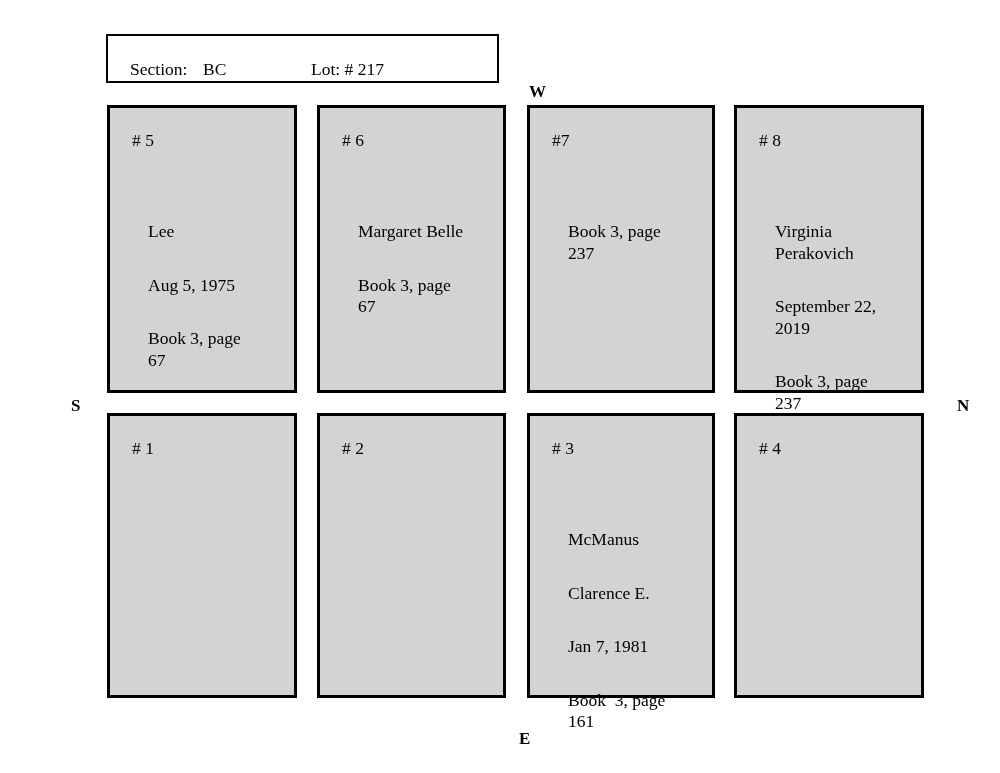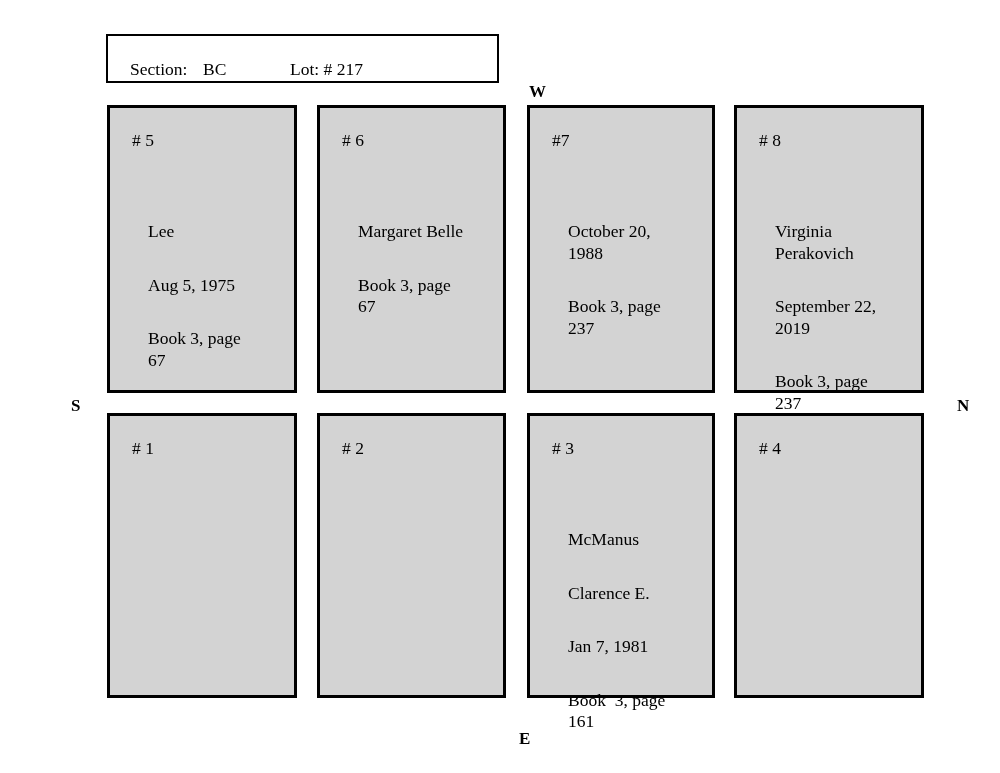--- a/index.html
+++ b/index.html
@@ -22,21 +22,21 @@
   }
   .header-text {
     position: absolute;
     top: 6px;
     font-size: 17.5px;
     line-height: 22px;
     white-space: pre;
   }
   .header-section-label { left: 6px; }
   .header-section-value { left: 64px; margin-left: 15px; }
-  .header-lot-label    { left: 166px; }
+  .header-lot-label    { left: 187px; }
 
   
   .compass {
     position: absolute;
     font-weight: bold;
     font-size: 17px;
     line-height: 20px;
   }
   .compass-w { left: 497px; top: 50px; }
   .compass-s { left: 39px;  top: 364px; }
@@ -96,21 +96,20 @@
   <div class="plot-number"># 6</div>
   <div class="plot-lines">
     <div class="plot-line">Margaret Belle</div>
     <div class="plot-line">Book 3, page 67</div>
   </div>
 </div>
 
 <div class="plot r1 c3">
   <div class="plot-number">#7</div>
   <div class="plot-lines">
-    <div class="plot-line">October 20, 1988</div>
     <div class="plot-line">Book 3, page 237</div>
   </div>
 </div>
 
 <div class="plot r1 c4">
   <div class="plot-number"># 8</div>
   <div class="plot-lines">
     <div class="plot-line">Virginia Perakovich</div>
     <div class="plot-line">September 22, 2019</div>
     <div class="plot-line">Book 3, page 237</div>

